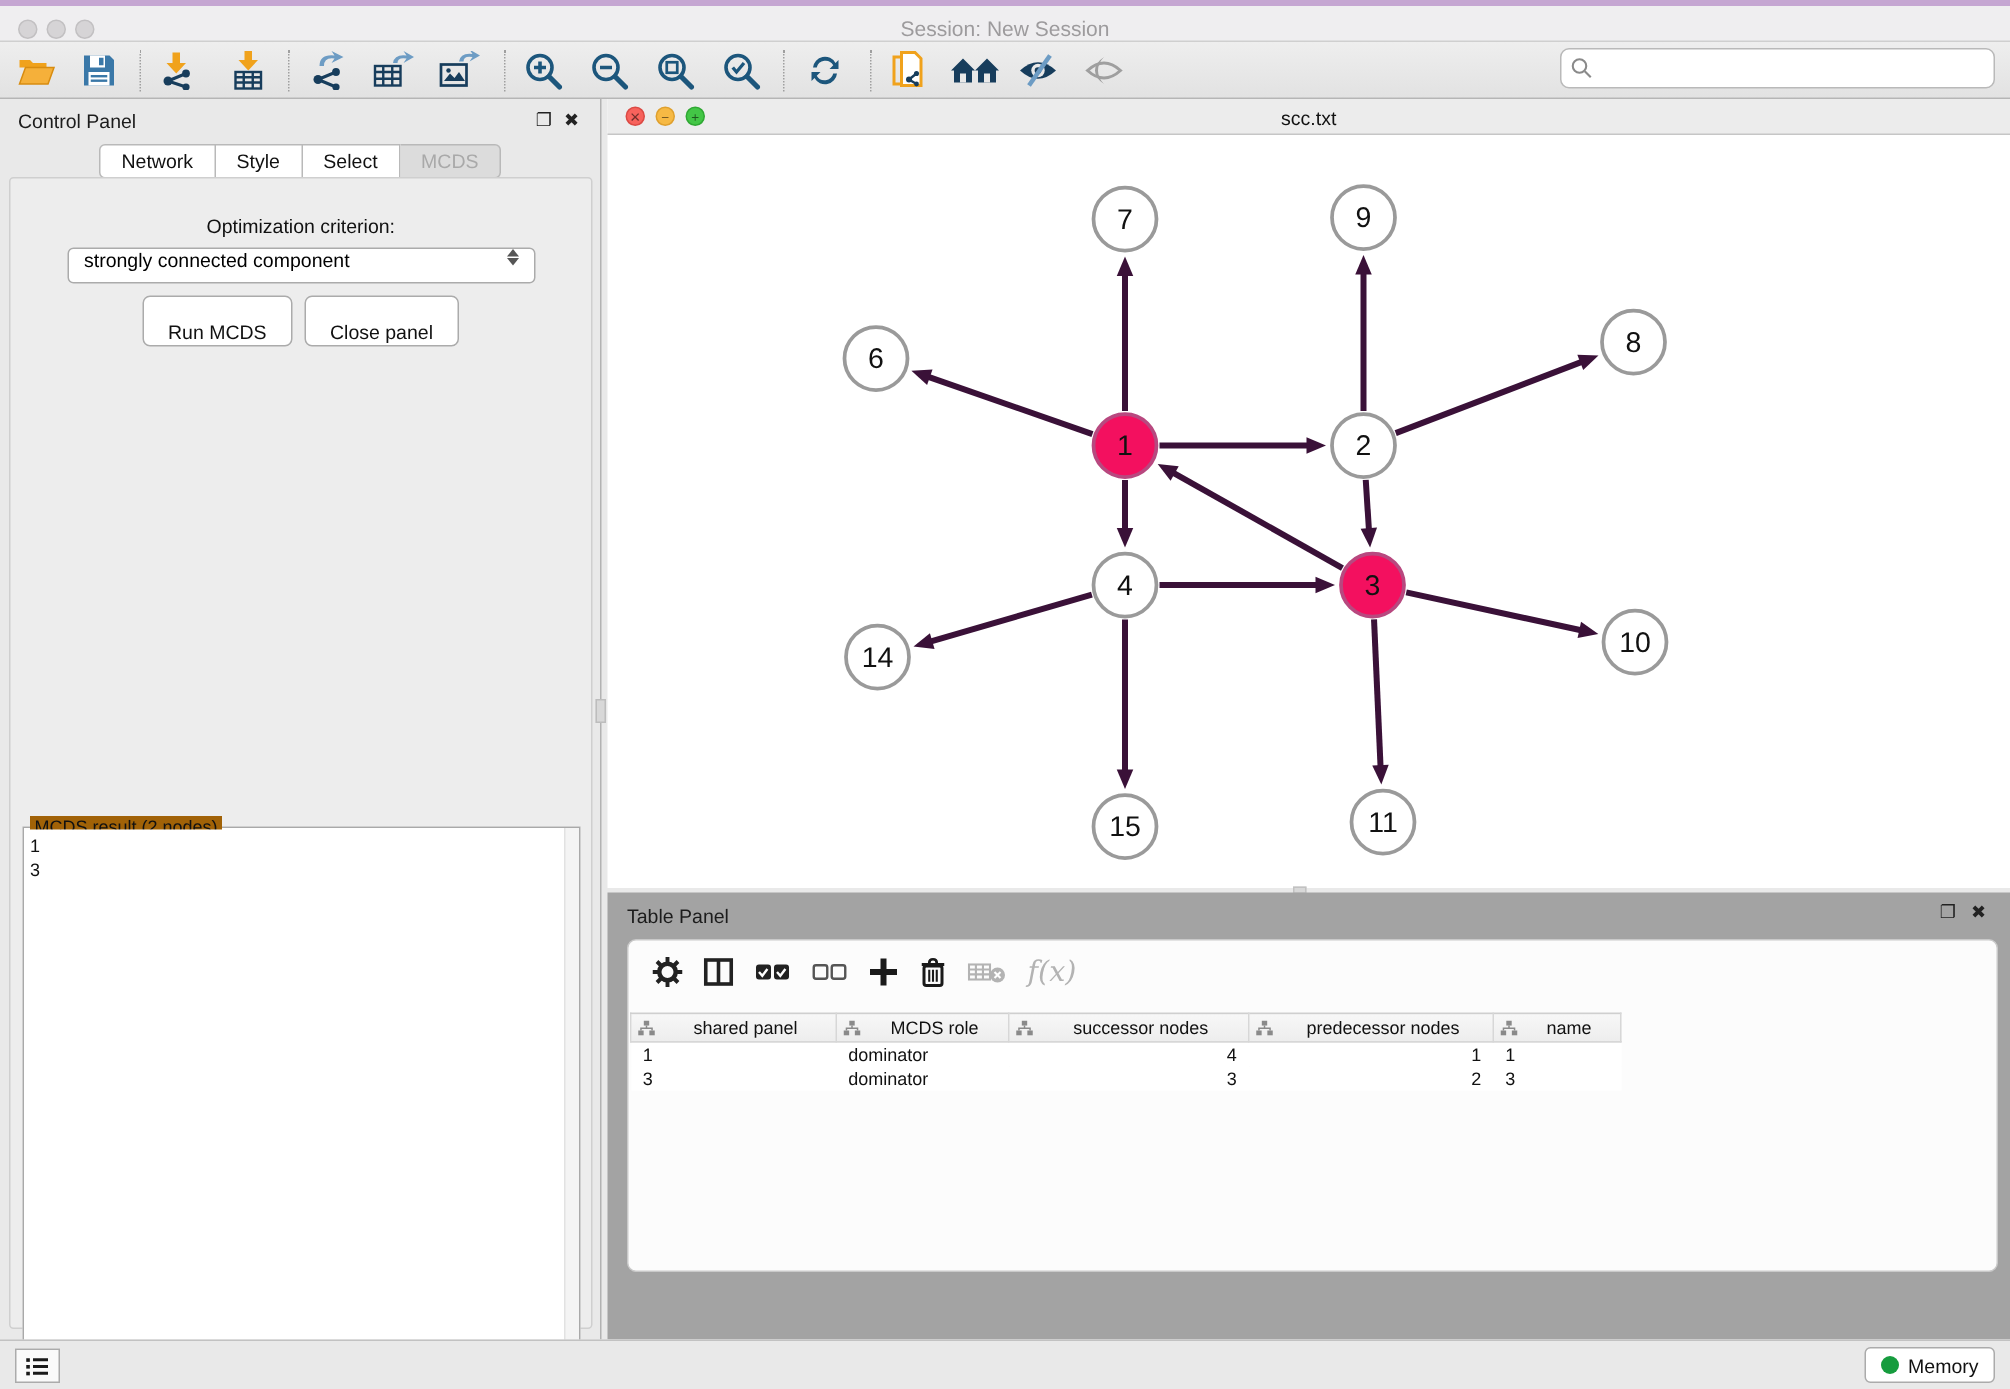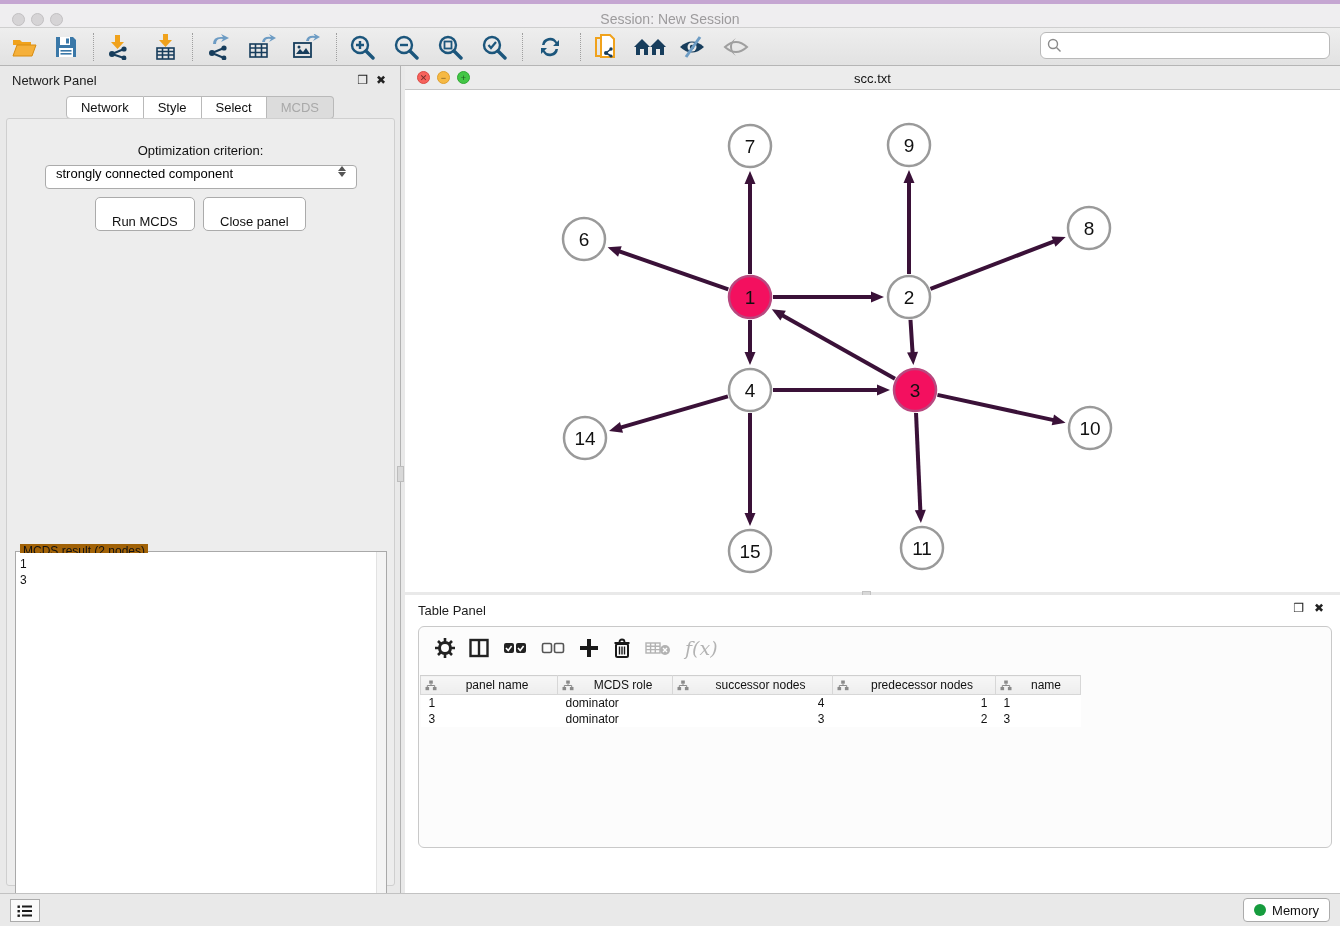--- a/index.html
+++ b/index.html
@@ -69,21 +69,21 @@
   #net-title { position:absolute; top:5px; width:100%; text-align:center; font-size:13px; color:#111; }
   #graph-svg { position:absolute; left:0; top:24px; }
 
   
   #v-grip { position:absolute; left:397px; top:466px; width:7px; height:16px;
     background:#d8d8d8; border:1px solid #bdbdbd; }
   #h-grip { position:absolute; left:862px; top:591px; width:9px; height:5px;
     background:#d8d8d8; border:1px solid #c2c2c2; }
 
   
-  #table-panel { position:absolute; left:405px; top:595px; width:935px; height:298px; background:#ffffff; }
+  #table-panel { position:absolute; left:405px; top:595px; width:935px; height:298px; background:#a3a3a3; }
   #tp-title { position:absolute; left:13px; top:8px; font-size:13px; color:#1c1c1c; }
   #tp-box { position:absolute; left:13px; top:31px; width:914px; height:222px; background:#fcfcfc;
     border:1px solid #c9c9c9; border-radius:6px; }
   #tp-toolbar { position:absolute; left:0; top:0; width:100%; height:42px; display:flex;
     align-items:center; gap:14px; padding-left:16px; }
   #node-table { position:absolute; left:1px; top:48px; border-collapse:collapse; font-size:12px; }
   #node-table th { background:linear-gradient(#f7f7f7,#ededed); border:1px solid #d7d7d7;
     border-top:1px solid #cfcfcf; font-weight:normal; height:19px; padding:0 4px; color:#111; }
   #node-table th .hcell { display:flex; align-items:center; gap:4px; justify-content:flex-start; }
   #node-table th .hlabel { flex:1; text-align:center; }
@@ -248,21 +248,21 @@
     <svg width="15" height="15" viewBox="0 0 15 15">
       <circle cx="6" cy="6" r="4.5" fill="none" stroke="#8a8a8a" stroke-width="1.4"></circle>
       <path d="M9.5 9.5 L13.5 13.5" stroke="#8a8a8a" stroke-width="1.4"></path>
     </svg>
     <input id="search-input" placeholder="" style="">
   </div>
 </div>
 
 <div id="control-panel">
   <div id="cp-header">
-    <span id="cp-title">Network Panel</span>
+    <span id="cp-title">Control Panel</span>
     <span class="panel-float" style="right:32px">❐</span>
     <span class="panel-close" style="right:14px">✖</span>
   </div>
   <div id="cp-tabs">
       <div class="seg-tab">Network</div>
       <div class="seg-tab">Style</div>
       <div class="seg-tab">Select</div>
       <div class="seg-tab active">MCDS</div>
     </div>
   <div id="cp-body">
@@ -401,21 +401,21 @@
       <thead>
           <tr>
             <th style="width: 137px;">
               <span class="hcell">
                 <svg width="12" height="11" viewBox="0 0 12 11">
                   <rect x="4.2" y="0.5" width="3.6" height="3.2" fill="#8a8a8a"></rect>
                   <rect x="0.5" y="7" width="3.6" height="3.2" fill="#8a8a8a"></rect>
                   <rect x="7.9" y="7" width="3.6" height="3.2" fill="#8a8a8a"></rect>
                   <path d="M6 3.7 V5.5 M2.3 7 V5.5 H9.7 V7" stroke="#8a8a8a" fill="none"></path>
                 </svg>
-                <span class="hlabel">panel name</span>
+                <span class="hlabel">shared panel</span>
               </span>
             </th>
             <th style="width: 115px;">
               <span class="hcell">
                 <svg width="12" height="11" viewBox="0 0 12 11">
                   <rect x="4.2" y="0.5" width="3.6" height="3.2" fill="#8a8a8a"></rect>
                   <rect x="0.5" y="7" width="3.6" height="3.2" fill="#8a8a8a"></rect>
                   <rect x="7.9" y="7" width="3.6" height="3.2" fill="#8a8a8a"></rect>
                   <path d="M6 3.7 V5.5 M2.3 7 V5.5 H9.7 V7" stroke="#8a8a8a" fill="none"></path>
                 </svg>

